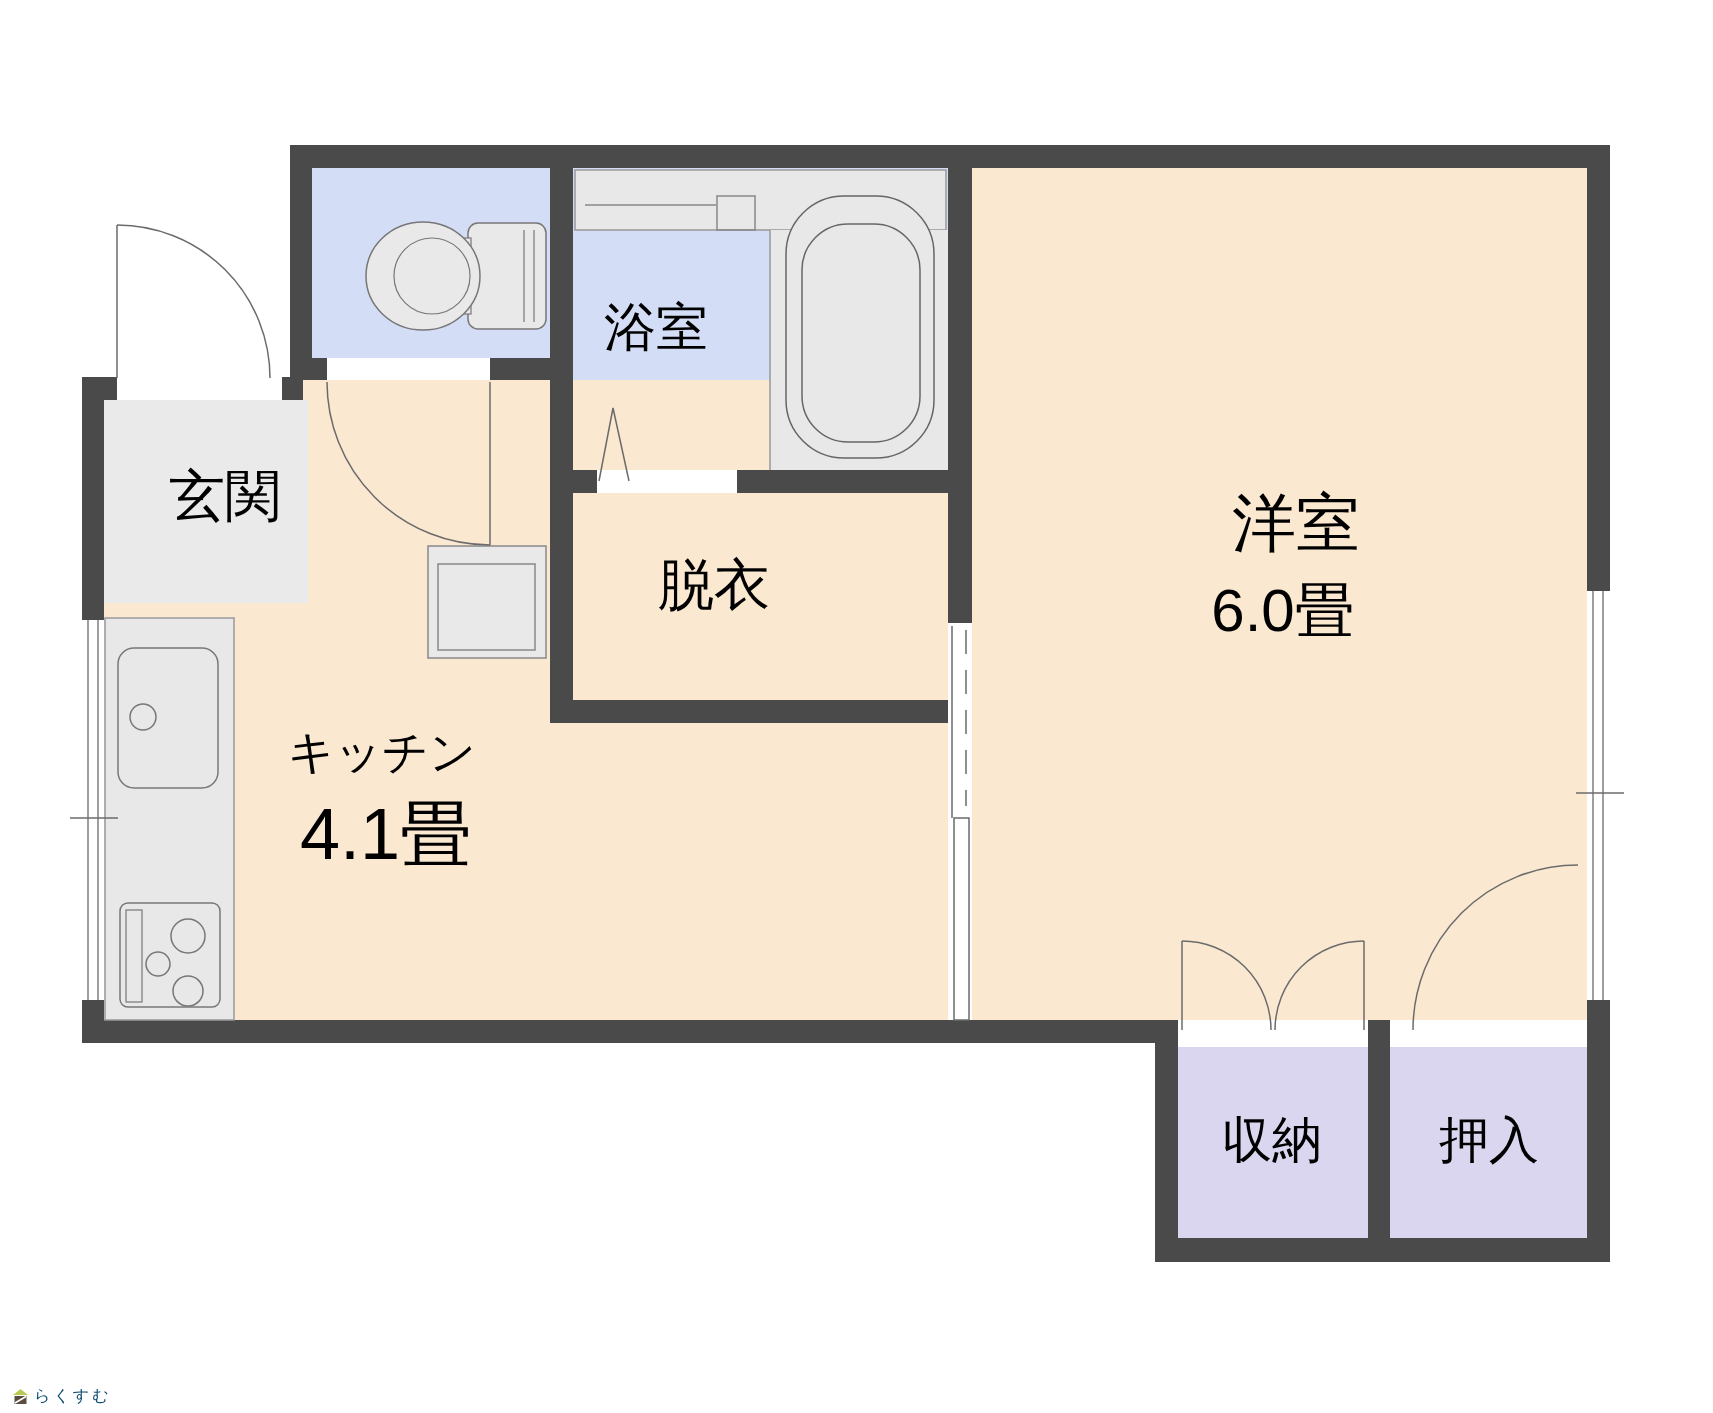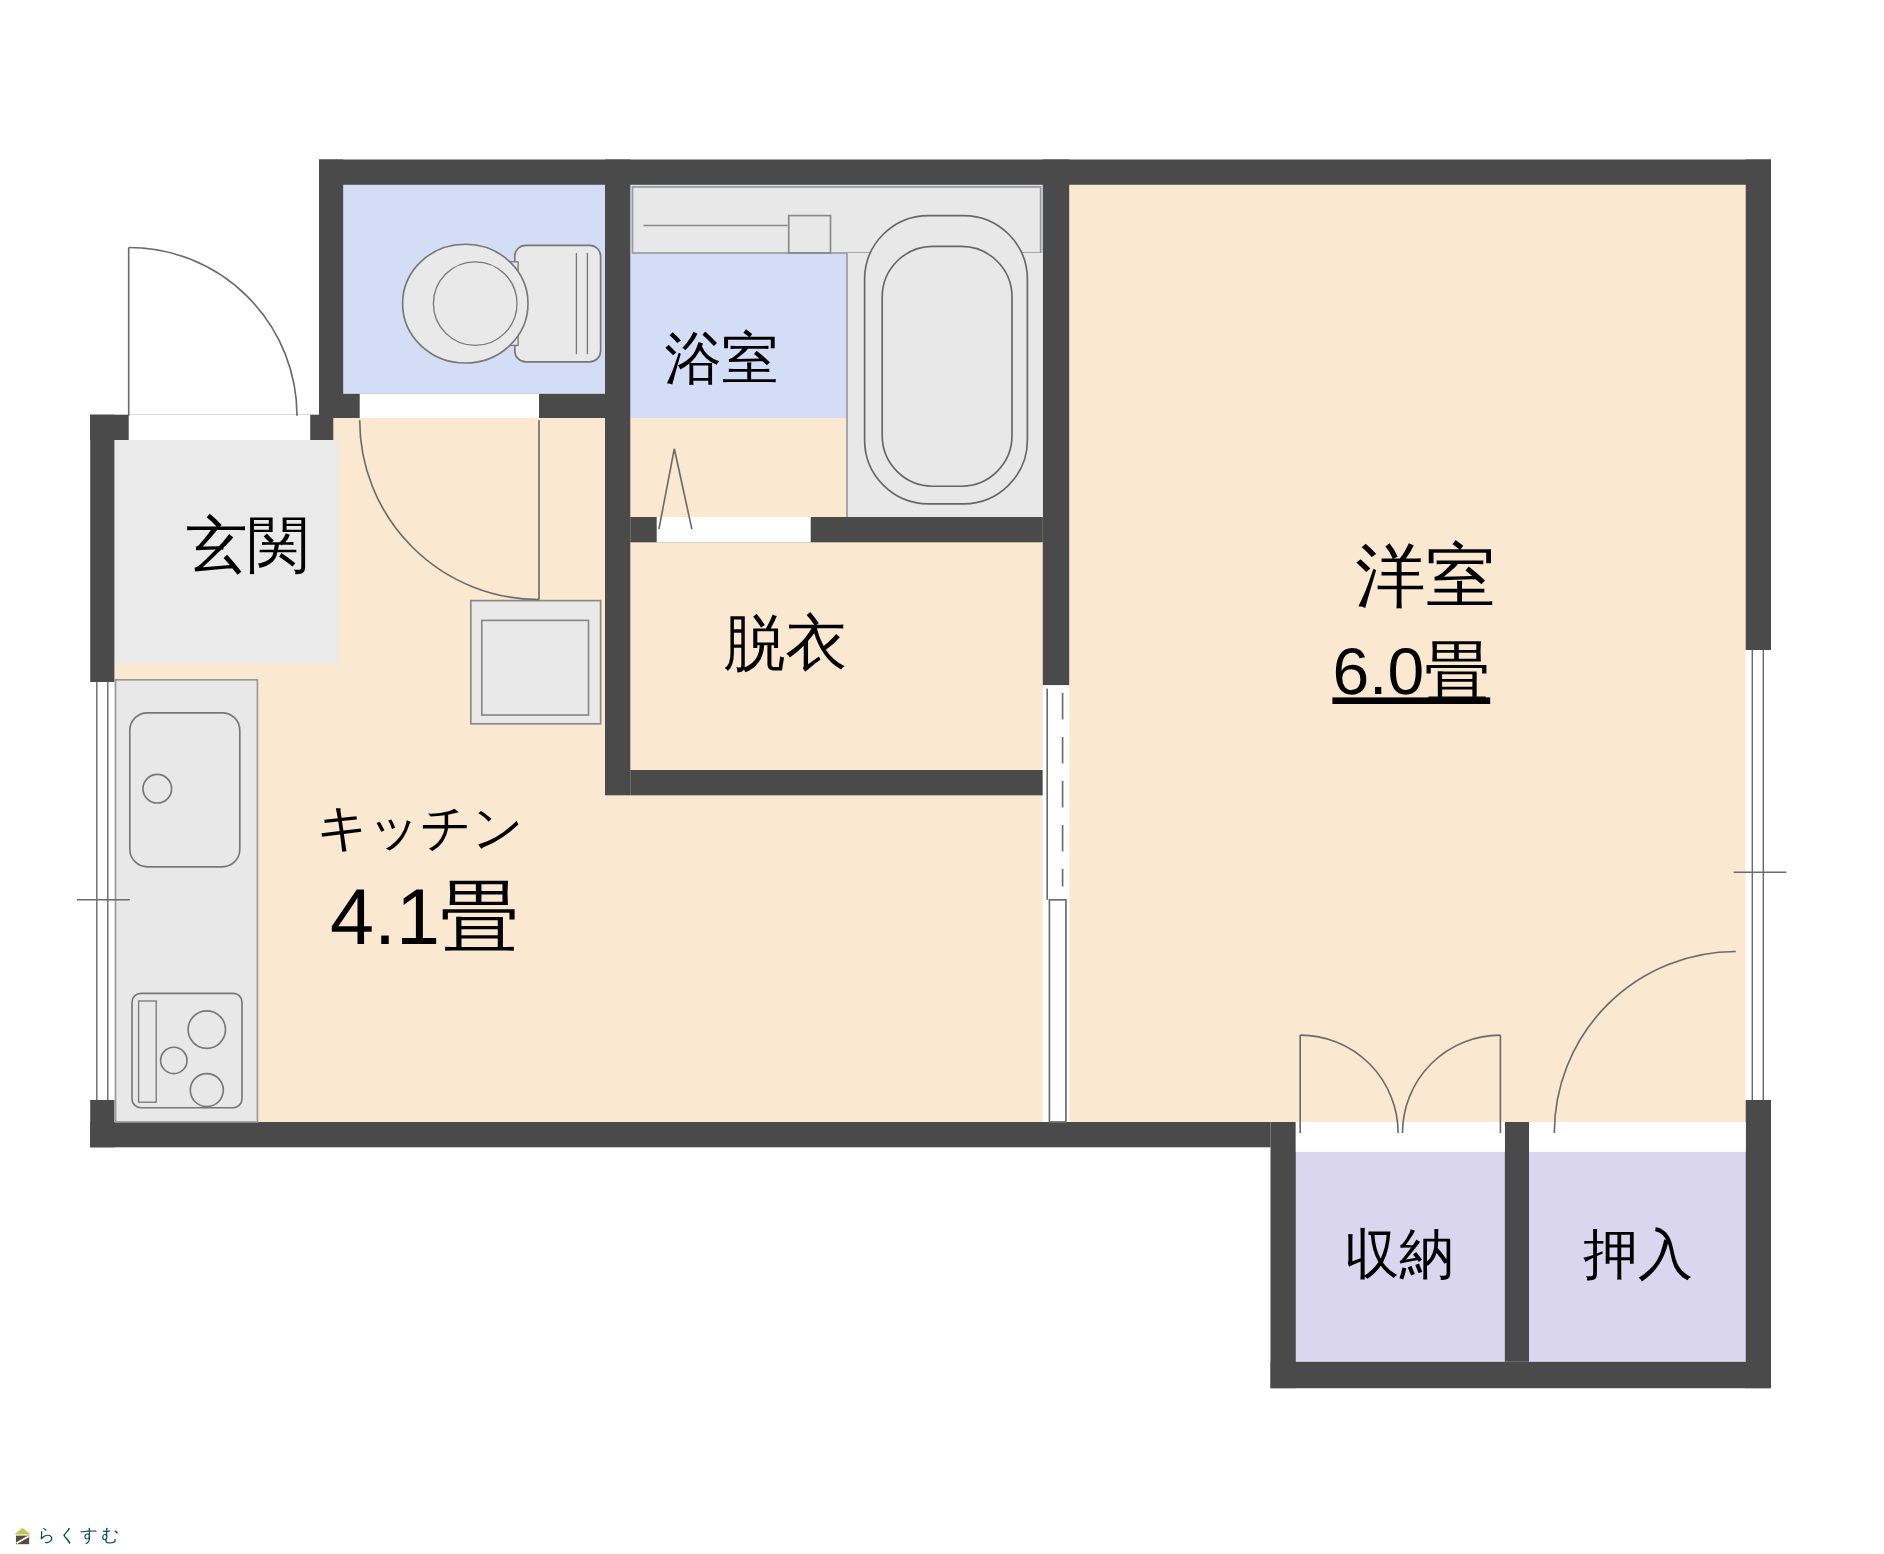--- a/index.html
+++ b/index.html
@@ -144,21 +144,21 @@
       <line x1="1576" y1="793" x2="1624" y2="793"></line>
     </g>
   </svg>
 
   <div class="label z-label" style="left:206px;top:496px;font-size:56px;margin-left:19px;">玄関</div>
   <div class="label z-label" style="left:656px;top:327px;font-size:52px;">浴室</div>
   <div class="label z-label" style="left:694px;top:585px;font-size:56px;margin-left:20px;">脱衣</div>
   <div class="label z-label" style="left:382px;top:752px;font-size:46px;">キッチン</div>
   <div class="label z-label" style="left:386px;top:834px;font-size:72px;">4.1畳</div>
   <div class="label z-label" style="left:1283px;top:523px;font-size:64px;margin-left:13px;">洋室</div>
-  <div class="label z-label" style="left:1283px;top:611px;font-size:60px;text-decoration:underline;">6.0畳</div>
+  <div class="label z-label" style="left:1283px;top:611px;font-size:60px;">6.0畳</div>
   <div class="label z-label" style="left:1272px;top:1140px;font-size:50px;">収納</div>
   <div class="label z-label" style="left:1489px;top:1140px;font-size:50px;">押入</div>
 
   <div class="logo">
     <svg width="15" height="15" viewBox="0 0 15 15">
       <polygon points="0,6 7.5,0 15,6" fill="#b9cb4f"></polygon>
       <rect x="1.5" y="7" width="12" height="8" fill="#5b4c41"></rect>
       <line x1="2" y1="14" x2="13" y2="7.5" stroke="#ffffff" stroke-width="1.6"></line>
     </svg>
     <span class="logo-text">らくすむ</span>

